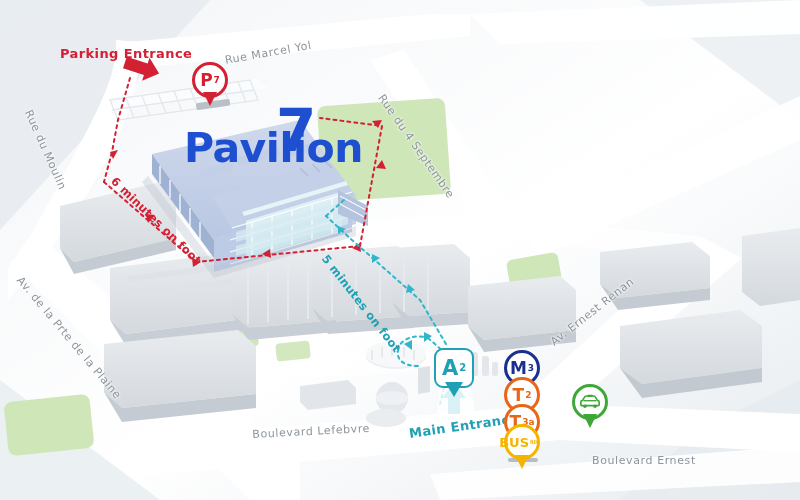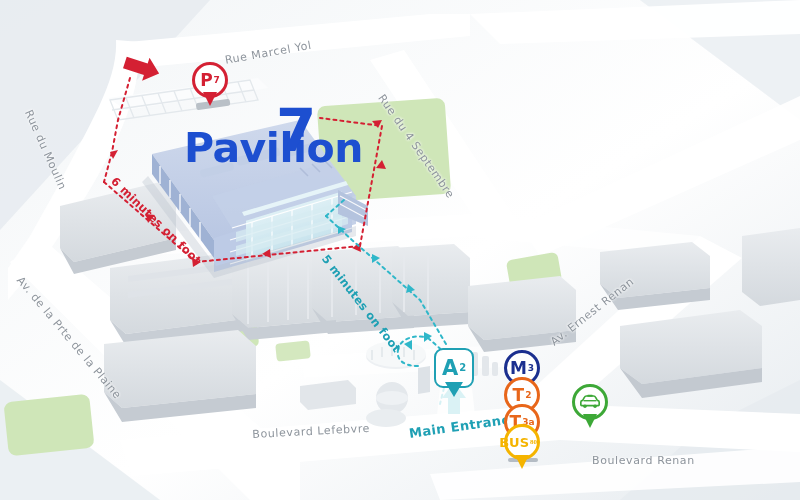--- a/index.html
+++ b/index.html
@@ -398,25 +398,26 @@
       <rect x="508" y="458" width="30" height="4" rx="2"></rect>
     </g>
   </svg>
 
   <div class="street" id="st-moulin">Rue du Moulin</div>
   <div class="street" id="st-marcel">Rue Marcel Yol</div>
   <div class="street" id="st-4sept">Rue du 4 Septembre</div>
   <div class="street" id="st-plaine">Av. de la Prte de la Plaine</div>
   <div class="street" id="st-renan">Av. Ernest Renan</div>
   <div class="street" id="st-lefebvre">Boulevard Lefebvre</div>
-  <div class="street" id="st-victor">Boulevard Renan</div>
+  <div class="street" id="st-victor">Boulevard Ernest</div>
 
   <div id="pavilion-title">Pavilion</div>
   <div id="pavilion-num">7</div>
 
+  <div id="parking-entrance-label">Parking Entrance</div>
   <div id="main-entrance-label">Main Entrance</div>
   <div id="walk6-label">6 minutes on foot</div>
   <div id="walk5-label">5 minutes on foot</div>
 
   <div class="pin" id="pin-p7">
     <div class="disc">
       <span>P</span>
         <span class="sub">7</span>
     </div>
     <div class="tip"></div>

